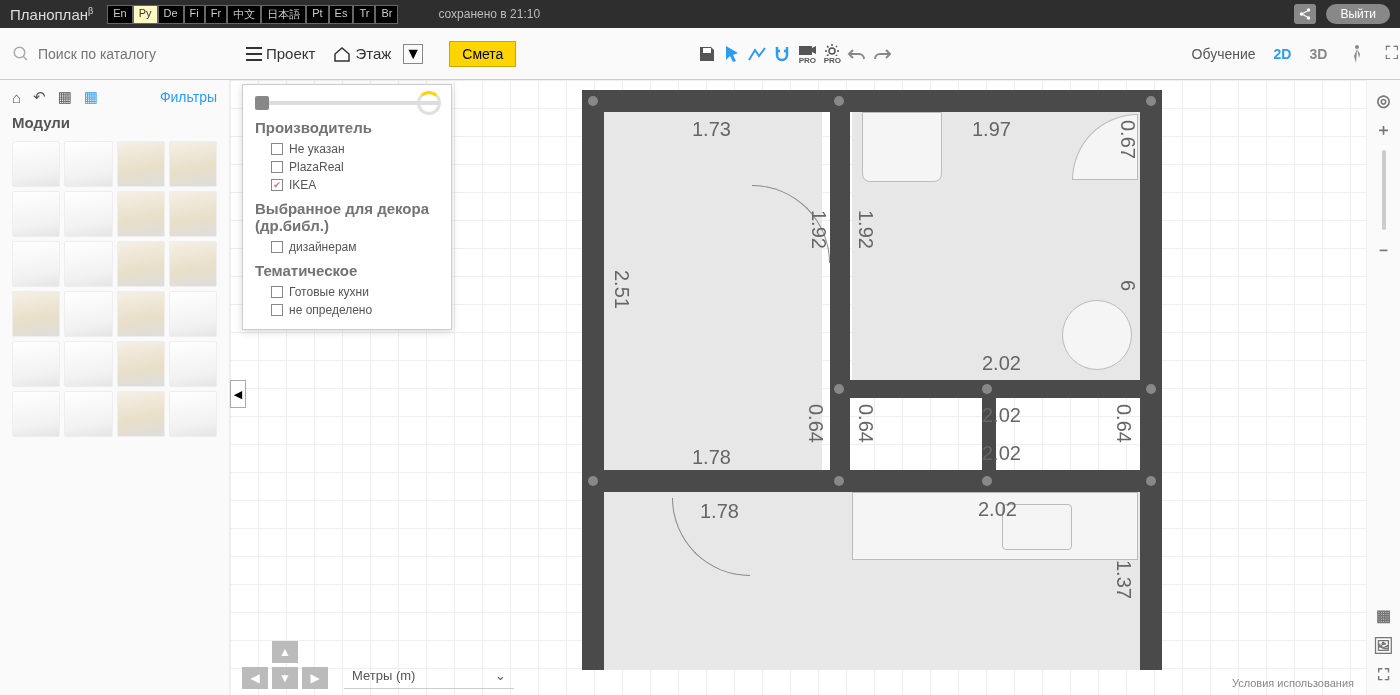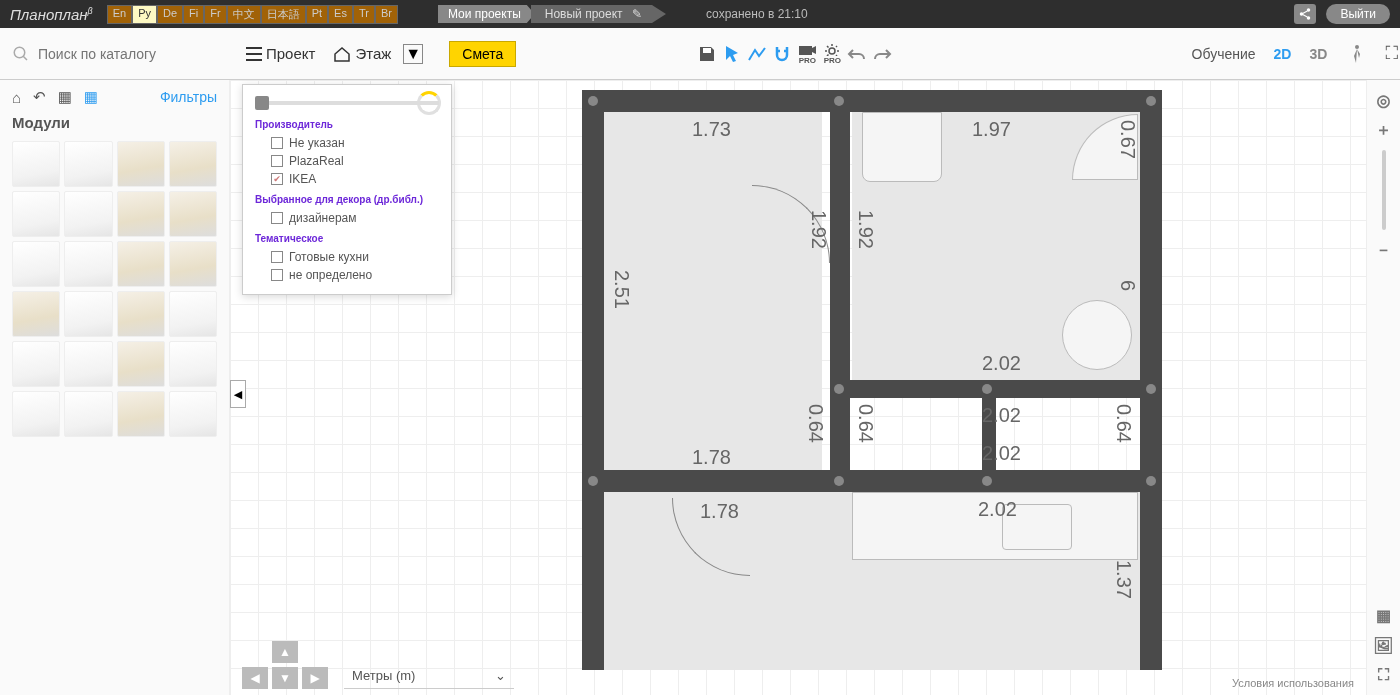--- a/index.html
+++ b/index.html
@@ -1,21 +1,21 @@
 <!DOCTYPE html>
 <html><head>
 <meta charset="utf-8">
 <style>
 *{margin:0;padding:0;box-sizing:border-box;font-family:Arial,Helvetica,sans-serif}
 body{width:1400px;height:695px;overflow:hidden;background:#fff;position:relative}
 .topbar{height:28px;background:#2e2e2e;display:flex;align-items:center;color:#ccc;font-size:12px;padding:0 10px;gap:10px}
-.logo{font-style:italic;font-size:15px;color:#ddd;margin-right:4px}
+.logo{font-size:15px;color:#ddd;margin-right:4px}
 .logo sup{font-size:9px}
 .lang-strip{display:flex;gap:0}
-.lang{padding:1px 5px;background:#a16207;border:1px solid #666;color:#ccc;font-size:11px;cursor:pointer}
+.lang{padding:1px 5px;background:#000000;border:1px solid #666;color:#ccc;font-size:11px;cursor:pointer}
 .lang.active{background:#fef9c3;color:#333}
 .breadcrumb-wrap{margin-left:30px;display:flex;align-items:center}
 .bc-pill{background:#888;color:#fff;padding:2px 14px 2px 10px;font-size:12px;clip-path:polygon(0 0,calc(100% - 8px) 0,100% 50%,calc(100% - 8px) 100%,0 100%);margin-right:-4px}
 .bc-pill2{background:#666;color:#ddd;padding:2px 24px 2px 14px;font-size:12px;clip-path:polygon(0 0,calc(100% - 14px) 0,100% 50%,calc(100% - 14px) 100%,0 100%)}
 .pencil{margin-left:6px}
 .saved{margin-left:30px;color:#bbb;font-size:12px}
 .top-right{margin-left:auto;display:flex;gap:10px;align-items:flex-start}
 .share-btn{width:22px;height:20px;background:#888;border-radius:3px;display:flex;align-items:center;justify-content:center}
 .exit-btn{background:#888;color:#fff;padding:3px 14px;border-radius:10px;font-size:12px;cursor:pointer}
 .toolbar{height:52px;background:#fafafa;border-bottom:1px solid #ccc;display:flex;align-items:center}
@@ -40,21 +40,21 @@
 .sb-title{padding:0 12px 4px;font-weight:bold;color:#555;font-size:15px}
 .thumb-grid{display:grid;grid-template-columns:repeat(4,1fr);gap:4px;padding:6px 12px}
 .thumb{height:46px;background:linear-gradient(170deg,#f5f0e6 0%,#e8dfc8 60%,#ddd 100%);border:1px solid #eee;border-radius:2px}
 .thumb.w{background:linear-gradient(170deg,#fff 0%,#f2f2f2 70%,#e5e5e5 100%)}
 .canvas-area{flex:1;position:relative;background:#fff;overflow:hidden}
 .grid-bg{position:absolute;inset:0;background-image:linear-gradient(#eee 1px,transparent 1px),linear-gradient(90deg,#eee 1px,transparent 1px);background-size:28px 28px}
 .filter-panel{position:absolute;left:12px;top:4px;width:210px;background:#fff;border:1px solid #ccc;box-shadow:0 2px 8px rgba(0,0,0,.15);padding:10px 12px;font-size:12px;color:#555;z-index:5}
 .fp-slider{height:4px;background:#ddd;position:relative;margin:6px 0 14px}
 .fp-slider .knob{position:absolute;left:0;top:-5px;width:14px;height:14px;background:#888;border-radius:2px}
 .fp-spin{position:absolute;right:10px;top:6px;width:24px;height:24px;border:3px solid #e0e0e0;border-top-color:#ffd400;border-radius:50%}
-.fp-head{font-weight:bold;font-size:10px;margin:6px 0 4px;color:#6d28d9}
+.fp-head{font-weight:bold;font-size:15px;margin:6px 0 4px;color:#737373}
 .fp-row{display:flex;align-items:center;gap:6px;padding:2px 0 2px 16px;font-size:12px;color:#555}
 .chk{width:12px;height:12px;border:1.5px solid #888;display:inline-flex;align-items:center;justify-content:center;font-size:9px;color:#c77}
 .collapse-tab{position:absolute;left:0;top:300px;width:16px;height:28px;background:#fff;border:1px solid #aaa;display:flex;align-items:center;justify-content:center;font-size:11px;z-index:4;cursor:pointer}
 .floorplan{position:absolute;left:352px;top:10px;width:590px;height:408px}
 .wall{position:absolute;background:#4a4a4a}
 .node{position:absolute;width:10px;height:10px;background:#888;border-radius:50%}
 .dim{position:absolute;font-size:20px;color:#666;font-family:Arial}
 .dim.v{writing-mode:vertical-rl}
 .door-arc{position:absolute;border:1.5px solid #888;border-radius:0 0 0 100%;border-top:none;border-right:none}
 .room-fill{position:absolute;background:#e7e7e7}
@@ -80,24 +80,20 @@
     <span class="lang">De</span>
     <span class="lang">Fi</span>
     <span class="lang">Fr</span>
     <span class="lang">中文</span>
     <span class="lang">日本語</span>
     <span class="lang">Pt</span>
     <span class="lang">Es</span>
     <span class="lang">Tr</span>
     <span class="lang">Br</span>
   </div>
-  <div class="breadcrumb-wrap">
-    <span class="bc-pill">Мои проекты</span>
-    <span class="bc-pill2"><span>Новый проект</span> <span class="pencil">✎</span></span>
-  </div>
   <span class="saved">сохранено в 21:10</span>
   <div class="top-right">
     <span class="share-btn">
         <svg width="14" height="14" viewBox="0 0 24 24" fill="#fff">
           <circle cx="6" cy="12" r="3"></circle>
           <circle cx="18" cy="5" r="3"></circle>
           <circle cx="18" cy="19" r="3"></circle>
           <path d="M8 11l8-4M8 13l8 4" stroke="#fff" stroke-width="2"></path>
         </svg>
       </span>

